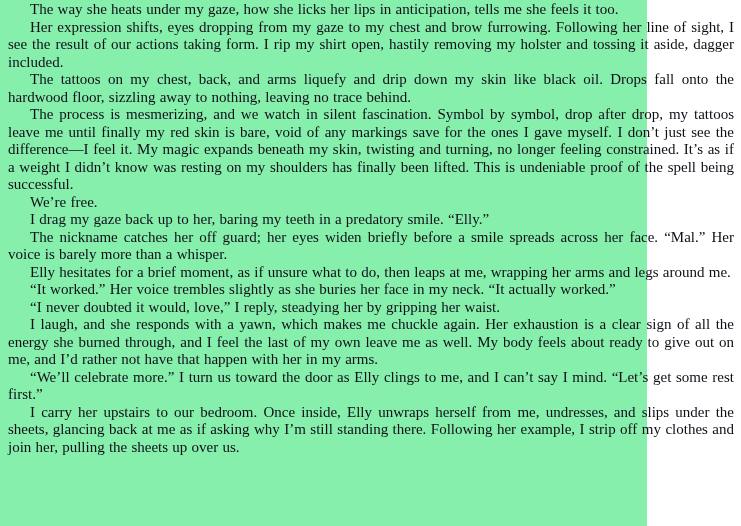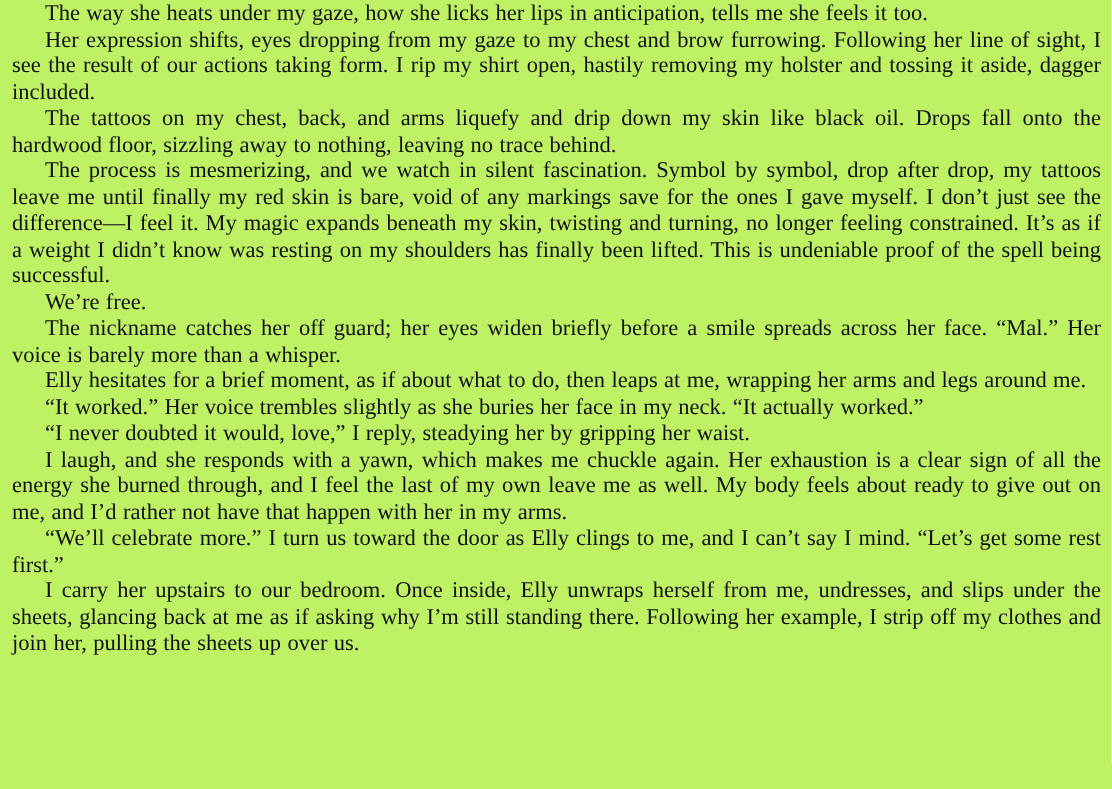--- a/index.html
+++ b/index.html
@@ -7,24 +7,24 @@
     padding: 0;
     background: #ffffff;
   }
   body {
     width: 741px;
     height: 526px;
     overflow: hidden;
   }
   .ebook-page {
     box-sizing: border-box;
-    width: 741px;
+    width: 647px;
     height: 526px;
     padding: 1px 7px 0 8px;
-    background: #bef264;
+    background: #86efac;
   }
   .text-column {
     width: 726px;
   }
   .text-column p {
     margin: 0;
     padding: 0;
     font-family: "Liberation Serif", "DejaVu Serif", serif;
     font-size: 15px;
     line-height: 17.5px;
@@ -37,21 +37,22 @@
 </head>
 <body>
 
 <div class="ebook-page">
   <div class="text-column">
     <p>The way she heats under my gaze, how she licks her lips in anticipation, tells me she feels it too.</p>
     <p>Her expression shifts, eyes dropping from my gaze to my chest and brow furrowing. Following her line of sight, I see the result of our actions taking form. I rip my shirt open, hastily removing my holster and tossing it aside, dagger included.</p>
     <p>The tattoos on my chest, back, and arms liquefy and drip down my skin like black oil. Drops fall onto the hardwood floor, sizzling away to nothing, leaving no trace behind.</p>
     <p>The process is mesmerizing, and we watch in silent fascination. Symbol by symbol, drop after drop, my tattoos leave me until finally my red skin is bare, void of any markings save for the ones I gave myself. I don’t just see the difference—I feel it. My magic expands beneath my skin, twisting and turning, no longer feeling constrained. It’s as if a weight I didn’t know was resting on my shoulders has finally been lifted. This is undeniable proof of the spell being successful.</p>
     <p>We’re free.</p>
+    <p>I drag my gaze back up to her, baring my teeth in a predatory smile. “Elly.”</p>
     <p>The nickname catches her off guard; her eyes widen briefly before a smile spreads across her face. “Mal.” Her voice is barely more than a whisper.</p>
-    <p>Elly hesitates for a brief moment, as if about what to do, then leaps at me, wrapping her arms and legs around me.</p>
+    <p>Elly hesitates for a brief moment, as if unsure what to do, then leaps at me, wrapping her arms and legs around me.</p>
     <p>“It worked.” Her voice trembles slightly as she buries her face in my neck. “It actually worked.”</p>
     <p>“I never doubted it would, love,” I reply, steadying her by gripping her waist.</p>
     <p>I laugh, and she responds with a yawn, which makes me chuckle again. Her exhaustion is a clear sign of all the energy she burned through, and I feel the last of my own leave me as well. My body feels about ready to give out on me, and I’d rather not have that happen with her in my arms.</p>
     <p>“We’ll celebrate more.” I turn us toward the door as Elly clings to me, and I can’t say I mind. “Let’s get some rest first.”</p>
     <p>I carry her upstairs to our bedroom. Once inside, Elly unwraps herself from me, undresses, and slips under the sheets, glancing back at me as if asking why I’m still standing there. Following her example, I strip off my clothes and join her, pulling the sheets up over us.</p>
   </div>
 </div>
 
 </body></html>

